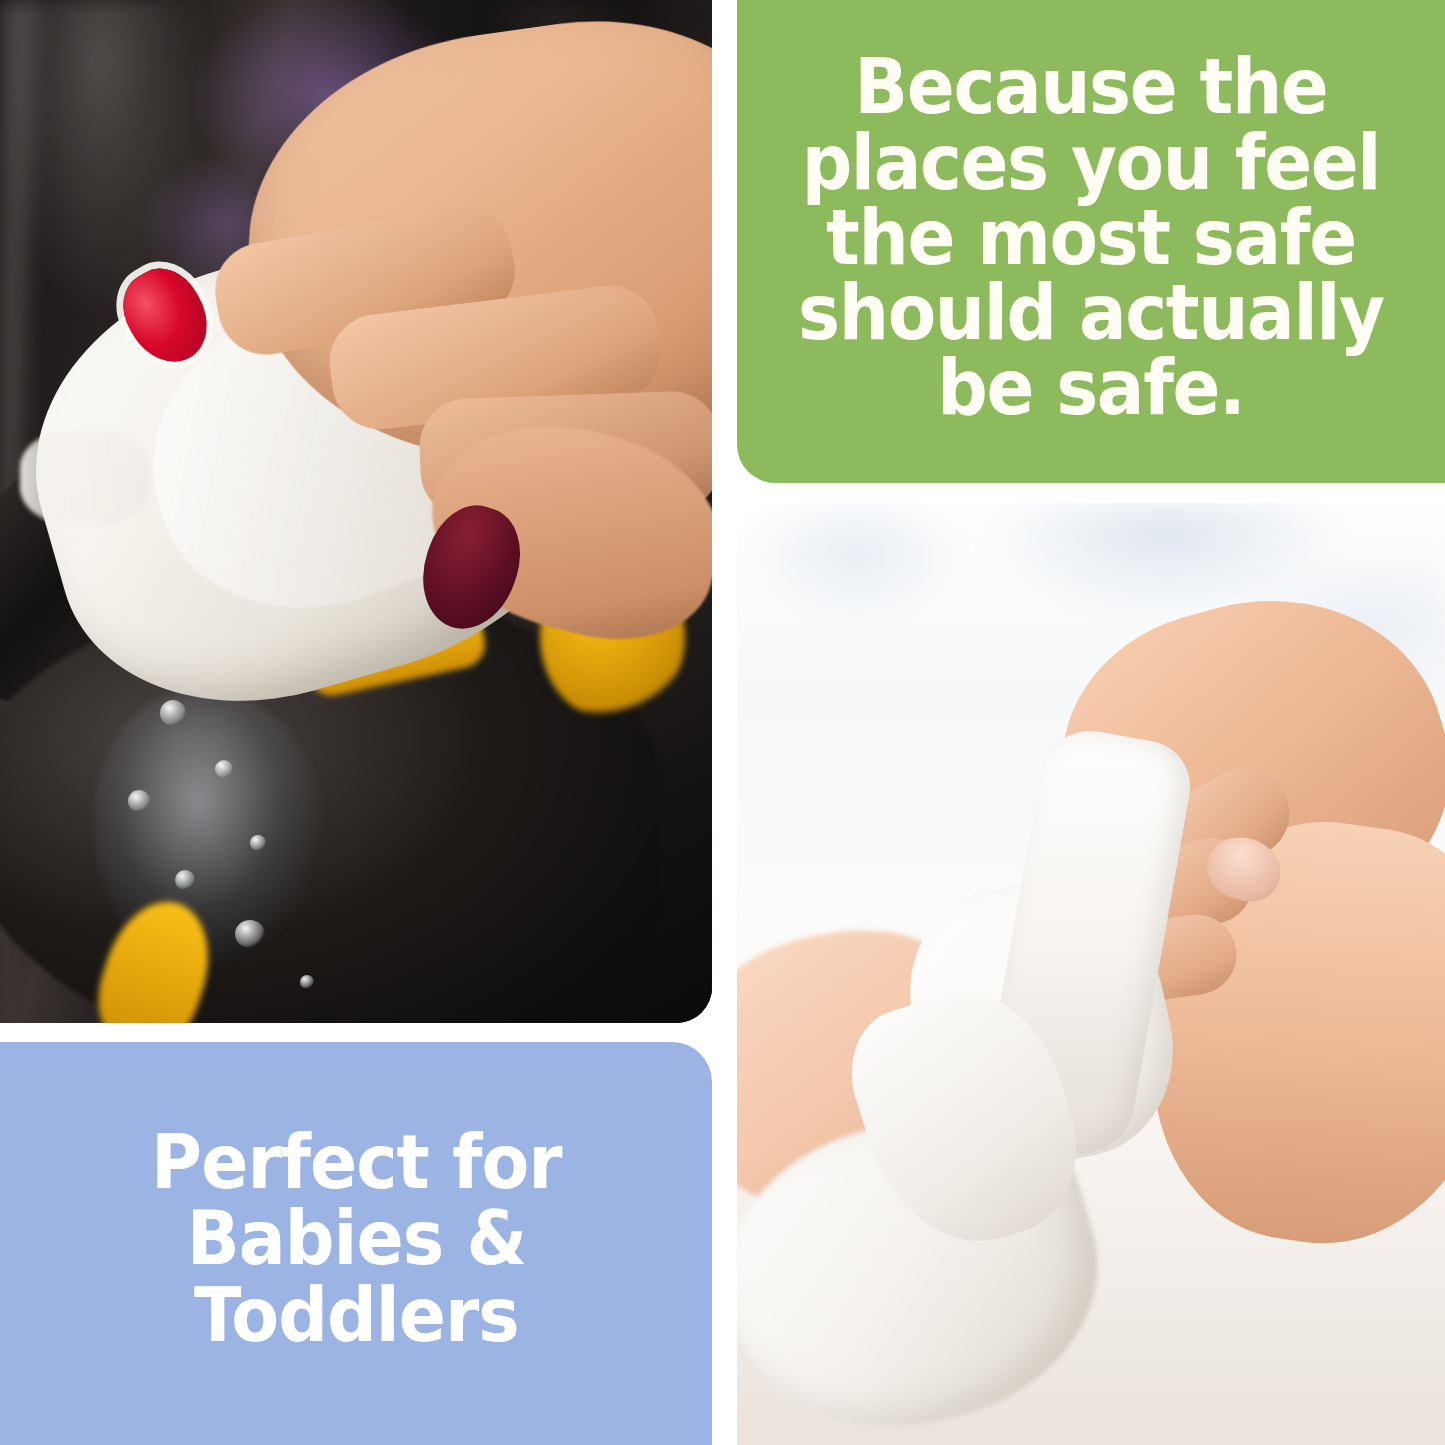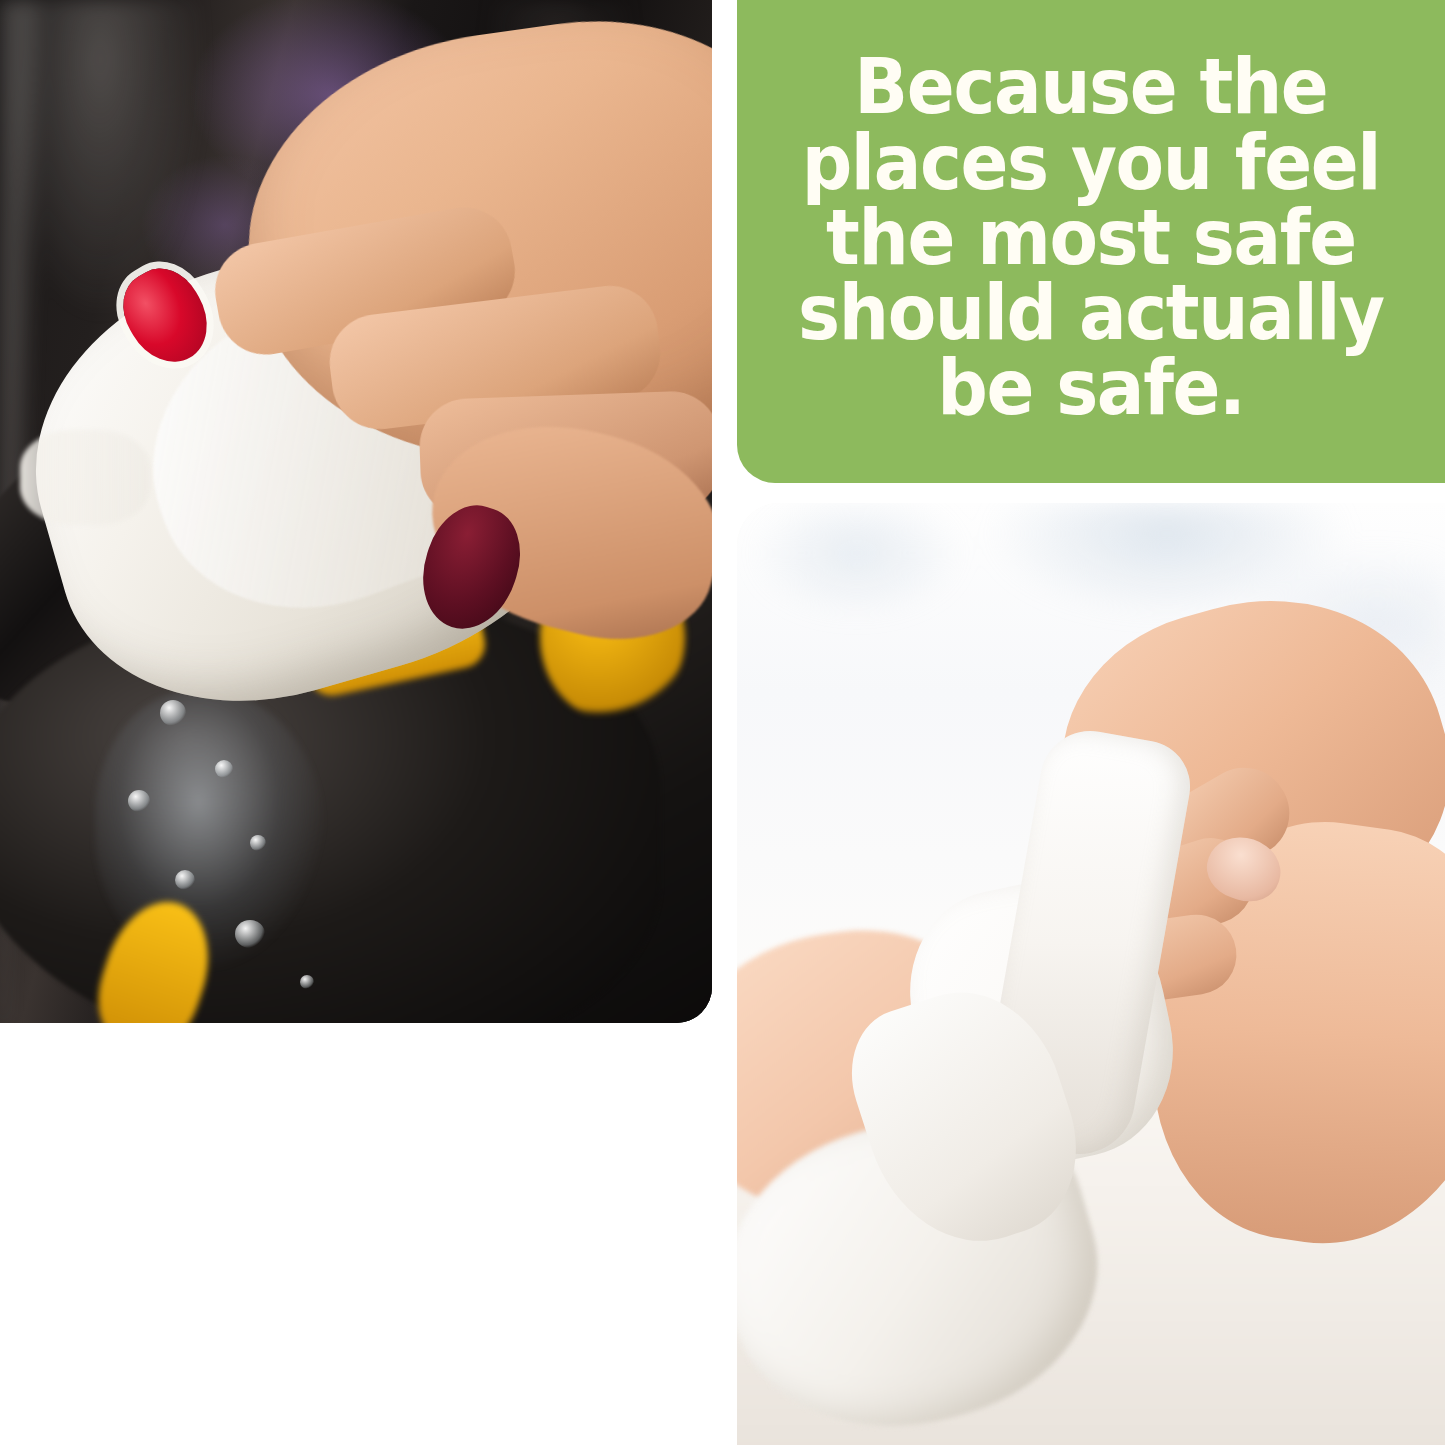--- a/index.html
+++ b/index.html
@@ -390,14 +390,21 @@
       <div class="adult-finger g2"></div>
       <div class="adult-finger g3"></div>
       <div class="thumbnail-pink"></div>
 
       <div class="baby-wipe-a"></div>
       <div class="baby-wipe-b"></div>
       <div class="baby-wipe-c"></div>
     </div>
   </div>
 
+  <div class="panel" id="panel-audience">
+    <div class="headline">
+      <span class="line">Perfect for</span>
+      <span class="line">Babies &amp;</span>
+      <span class="line">Toddlers</span>
+    </div>
+  </div>
 
 </div>
 
 </body></html>

